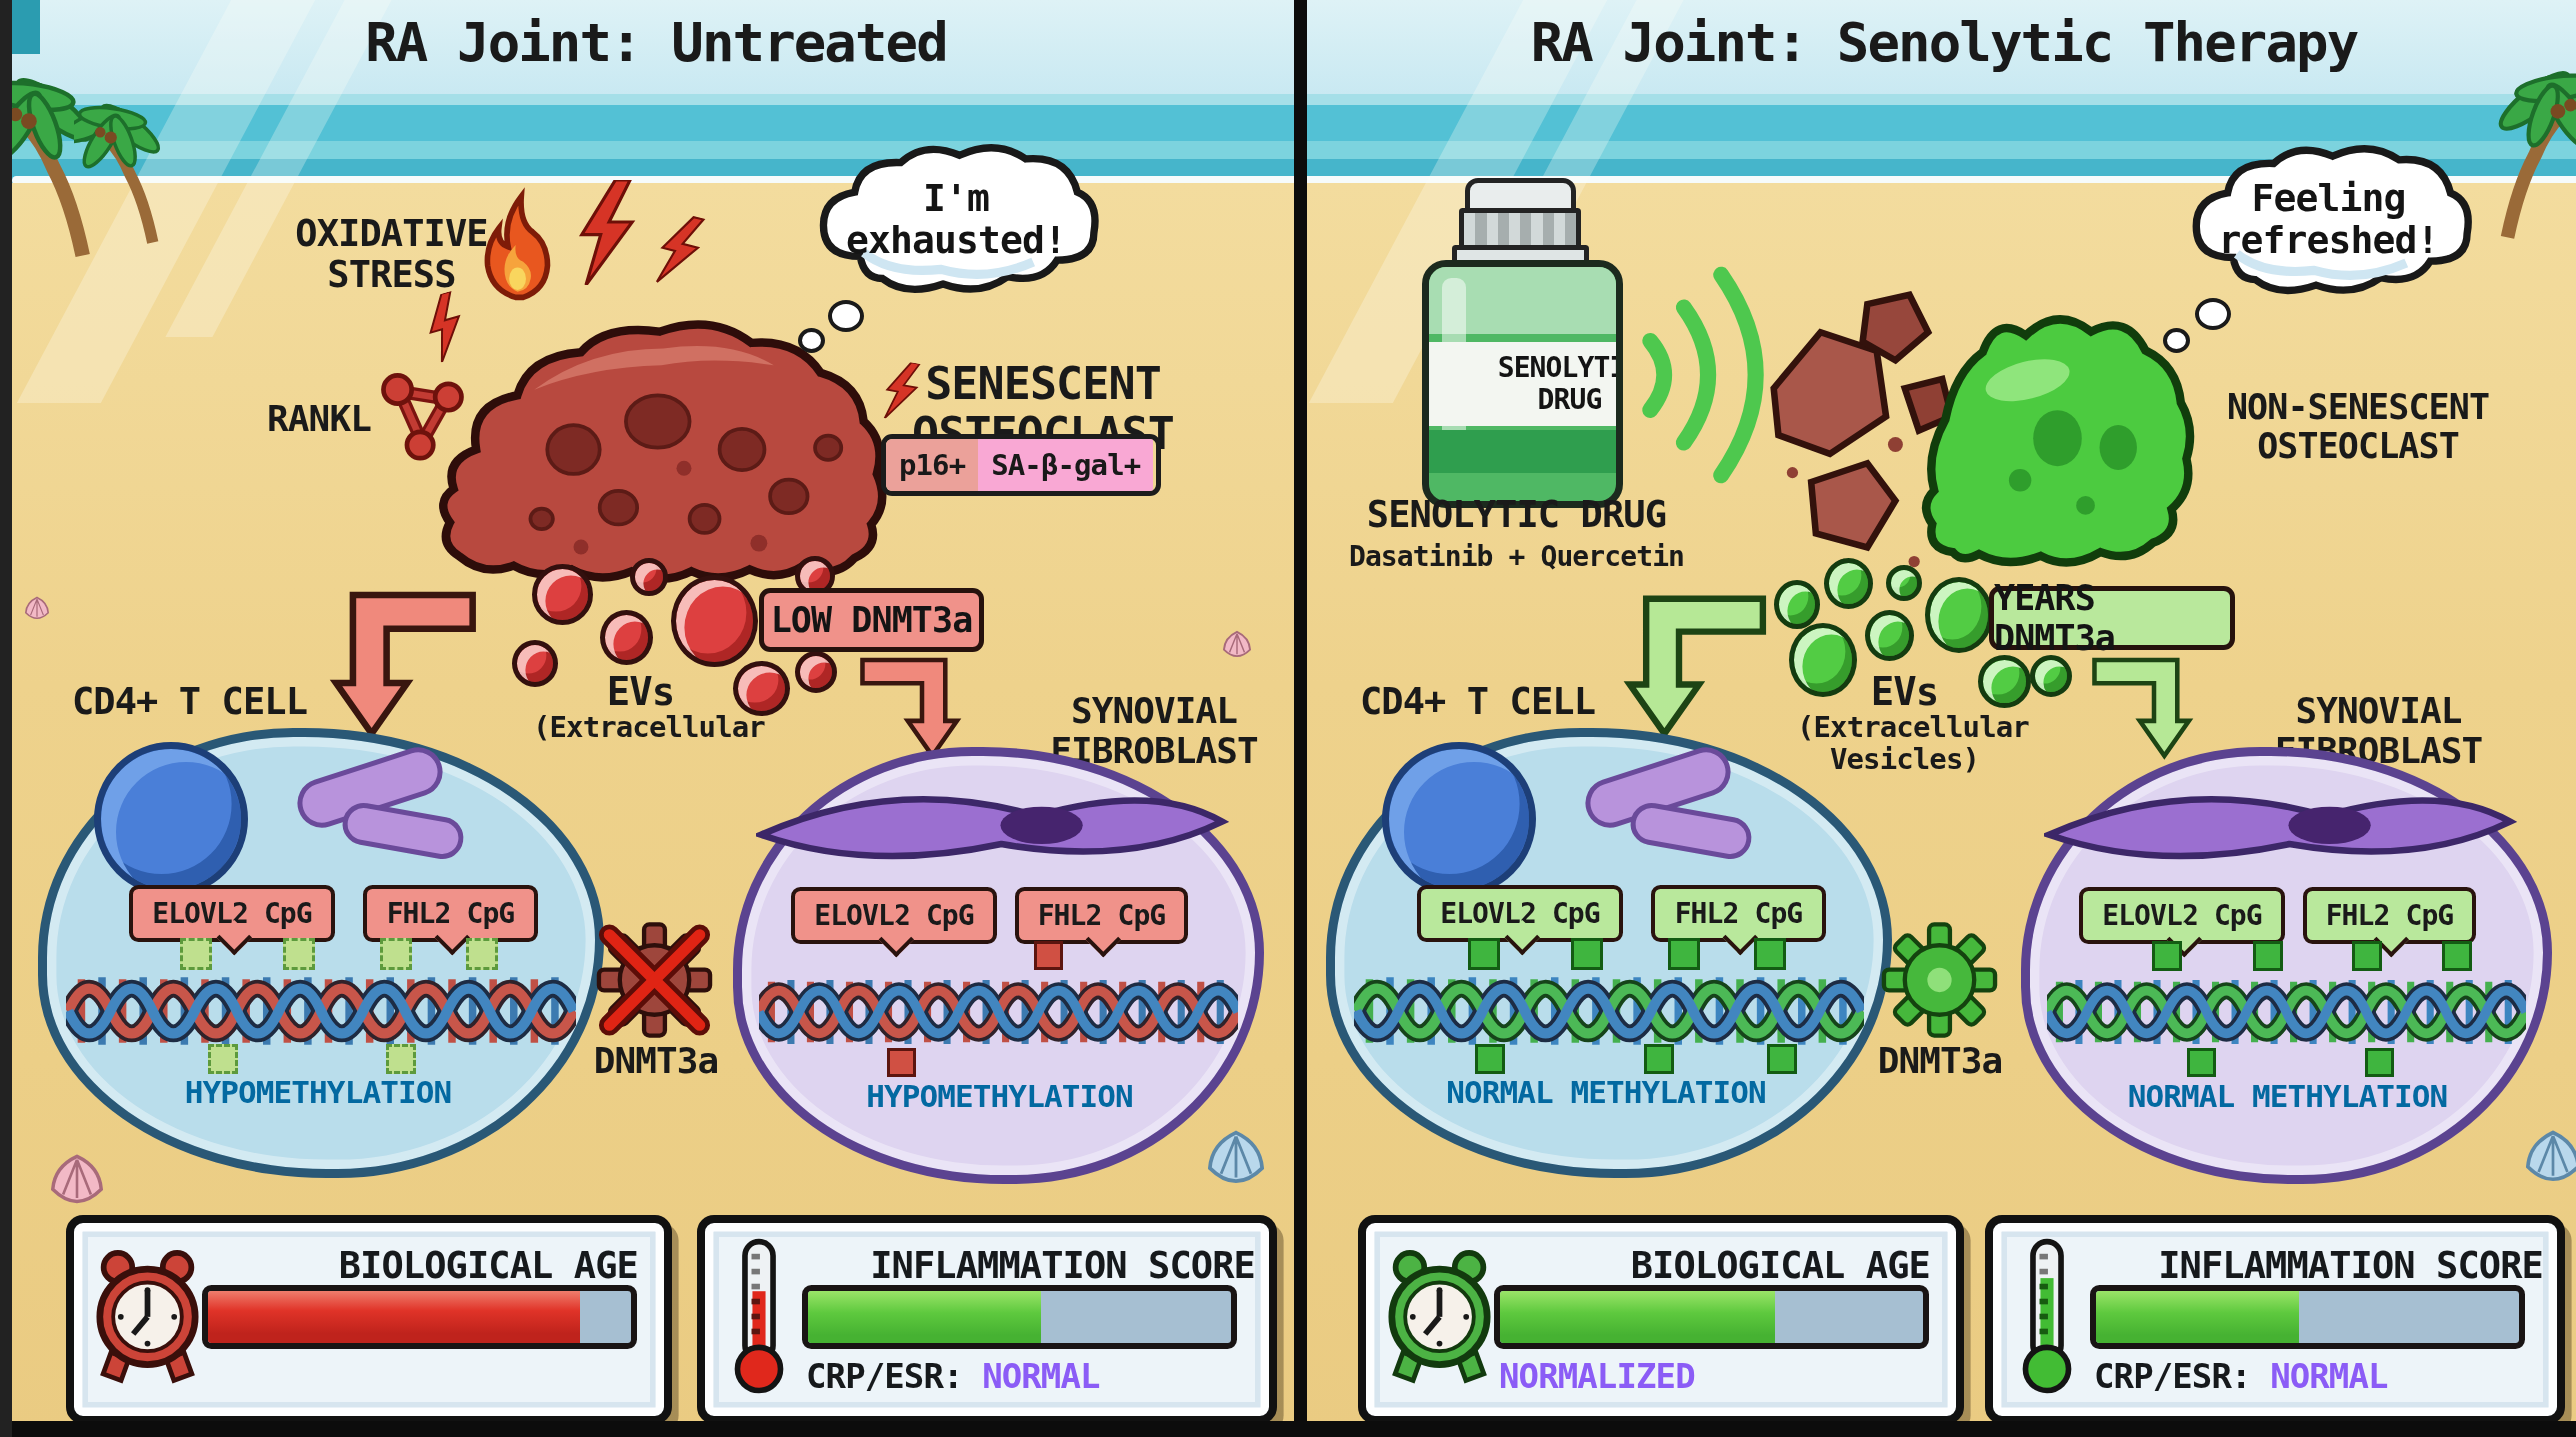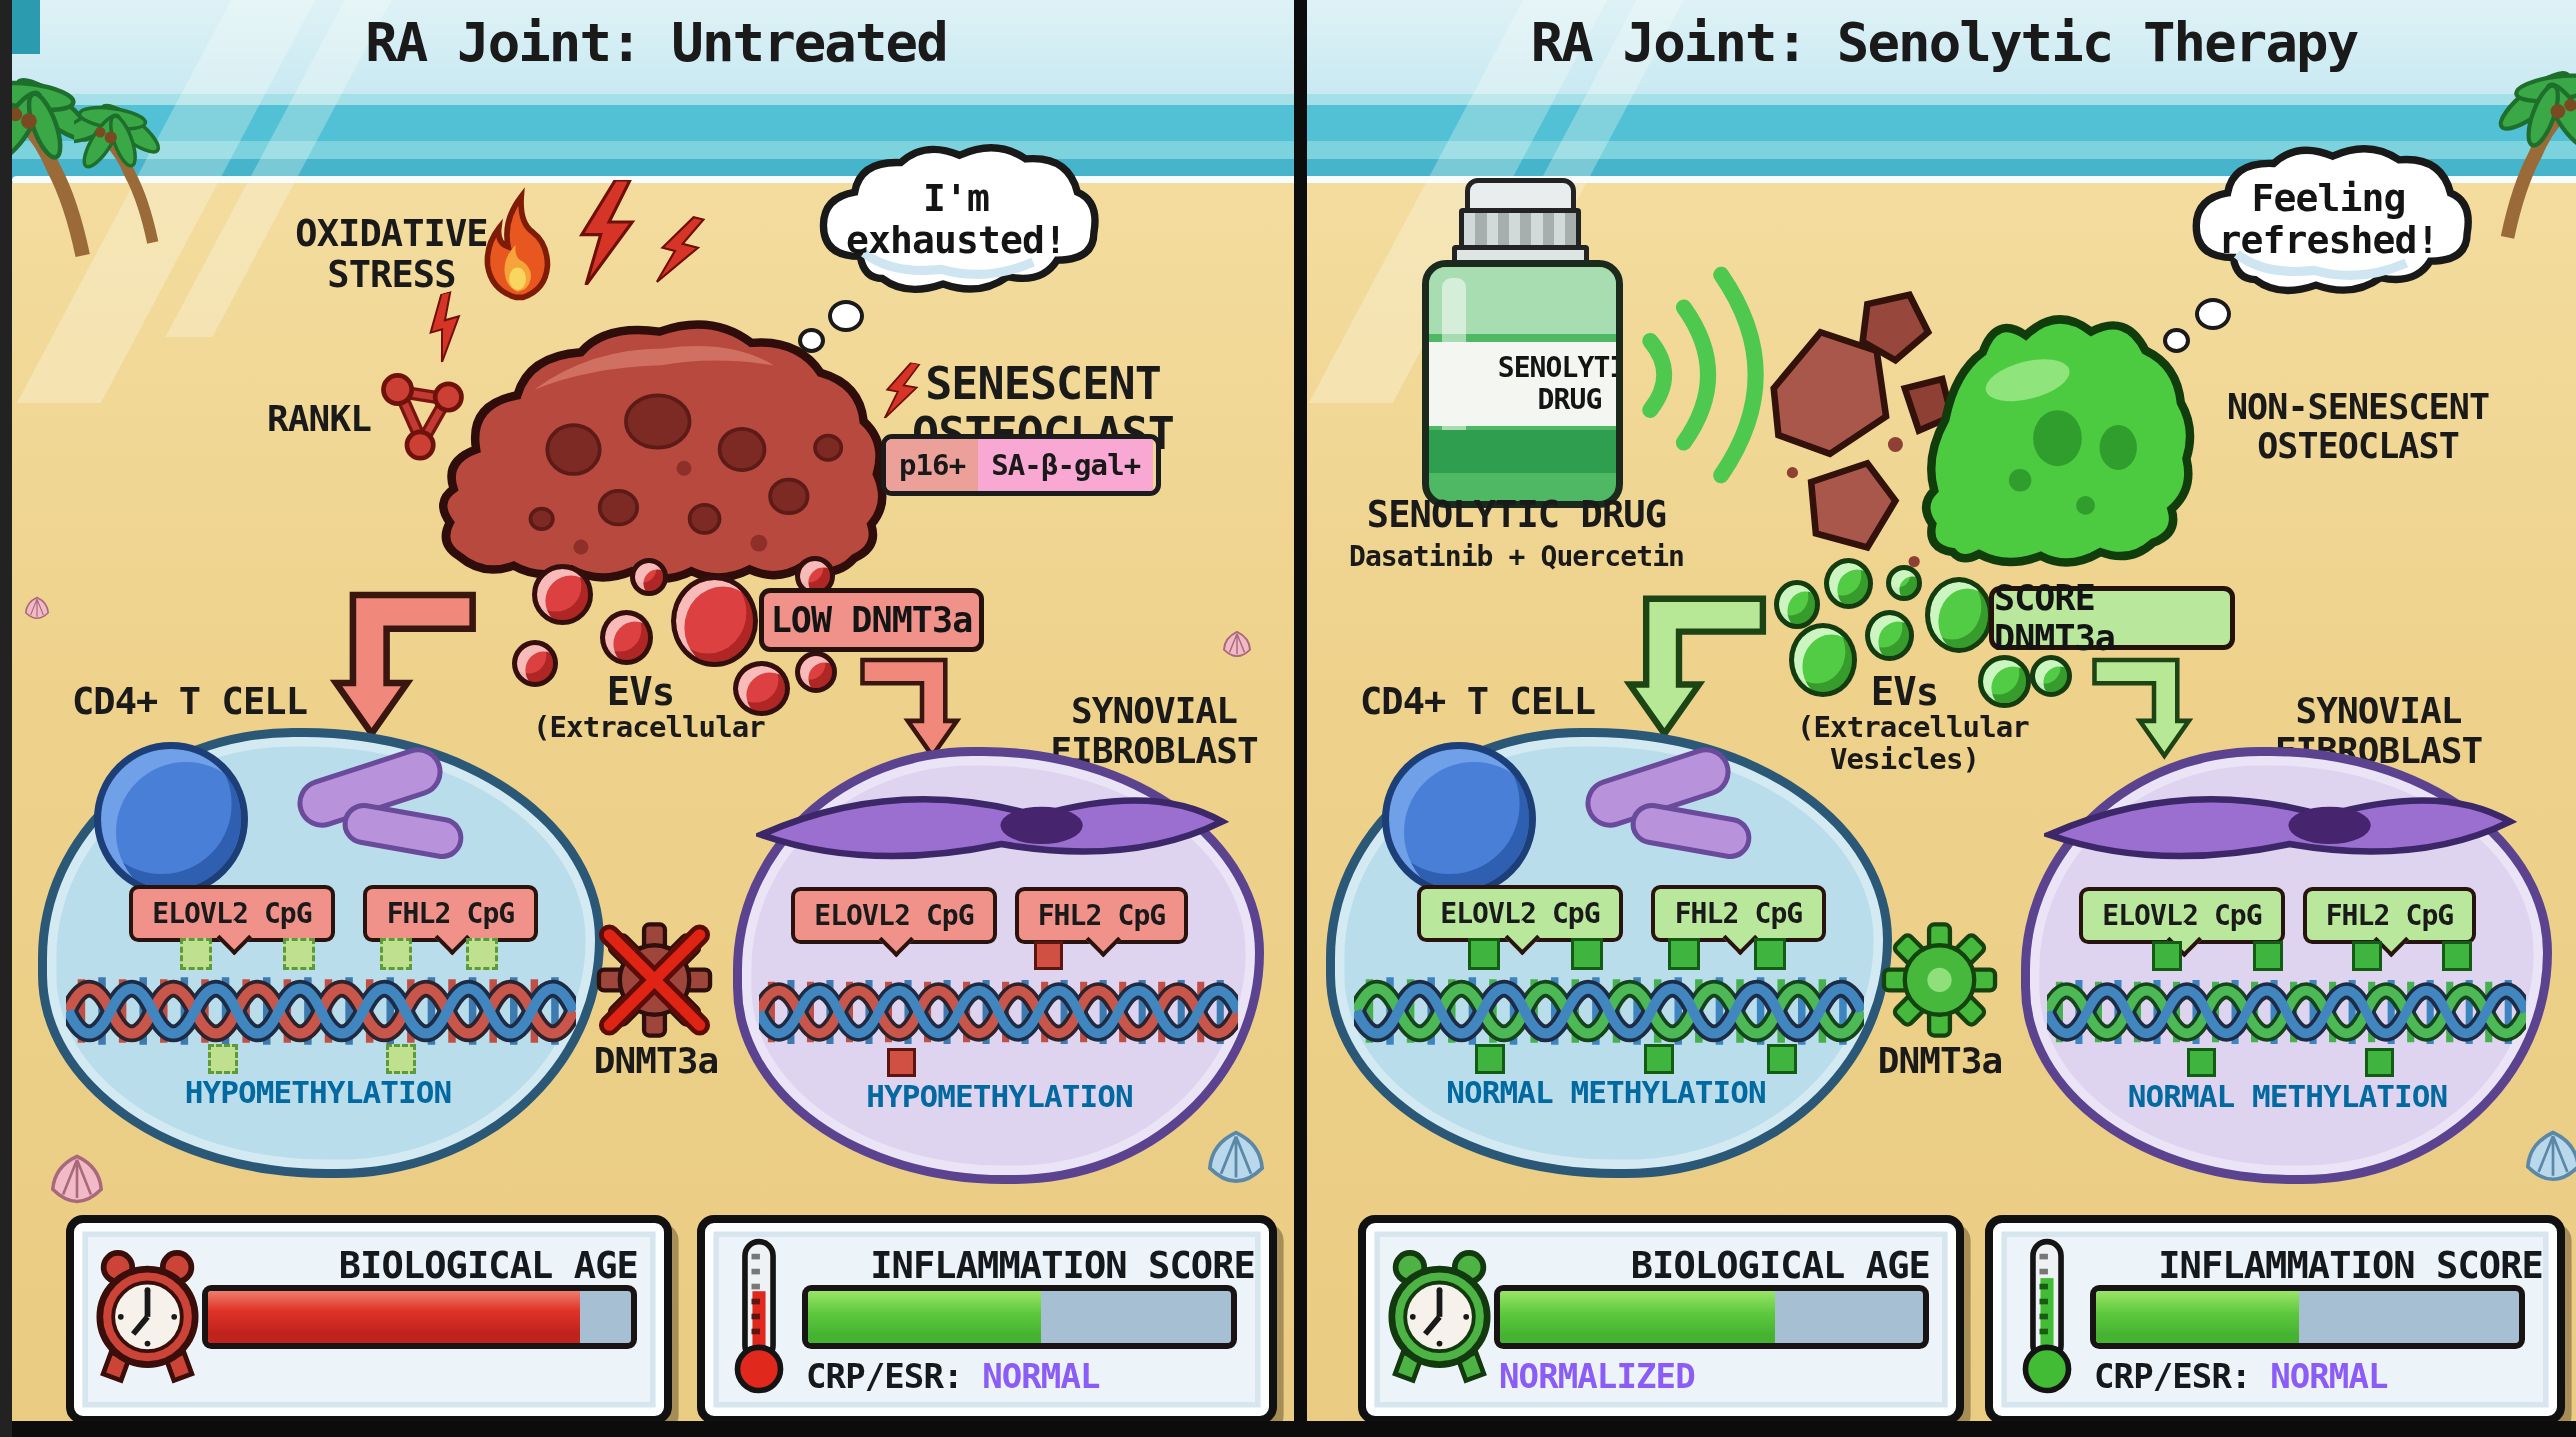--- a/index.html
+++ b/index.html
@@ -519,21 +519,21 @@
   <div class="ev-g" style="left:1913px;top:577px;width:58px;height:66px;"></div>
   <div class="ev-g" style="left:1853px;top:610px;width:39px;height:41px;"></div>
   <div class="ev-g" style="left:1777px;top:623px;width:58px;height:64px;"></div>
   <div class="ev-g" style="left:1966px;top:655px;width:43px;height:43px;"></div>
   <div class="ev-g" style="left:2018px;top:655px;width:32px;height:32px;"></div>
 
   <div class="pxt" style="left:1813px;top:670px;width:159px;font-size:39px;">EVs</div>
   <div class="pxt" style="left:1785px;top:711px;width:215px;font-size:29px;">(Extracellular
 Vesicles)</div>
 
-  <div class="dnmt-pill ltgreen" style="left:1977px;top:586px;width:236px;">SCORE DNMT3a</div>
+  <div class="dnmt-pill ltgreen" style="left:1977px;top:586px;width:236px;">YEARS DNMT3a</div>
 
   <svg class="abs arr-green" style="left:1582px;top:586px;width:201px;height:155px;" viewBox="0 0 215 166" width="201" height="155">
       <use href="#elbow-L"></use>
     </svg>
   <svg class="abs arr-green" style="left:2056px;top:651px;width:150px;height:110px;" viewBox="0 0 160 118" width="150" height="110">
       <use href="#elbow-R"></use>
     </svg>
 
   <div class="pxt" style="left:1344px;top:681px;width:243px;font-size:37px;">CD4+ T CELL</div>
 

